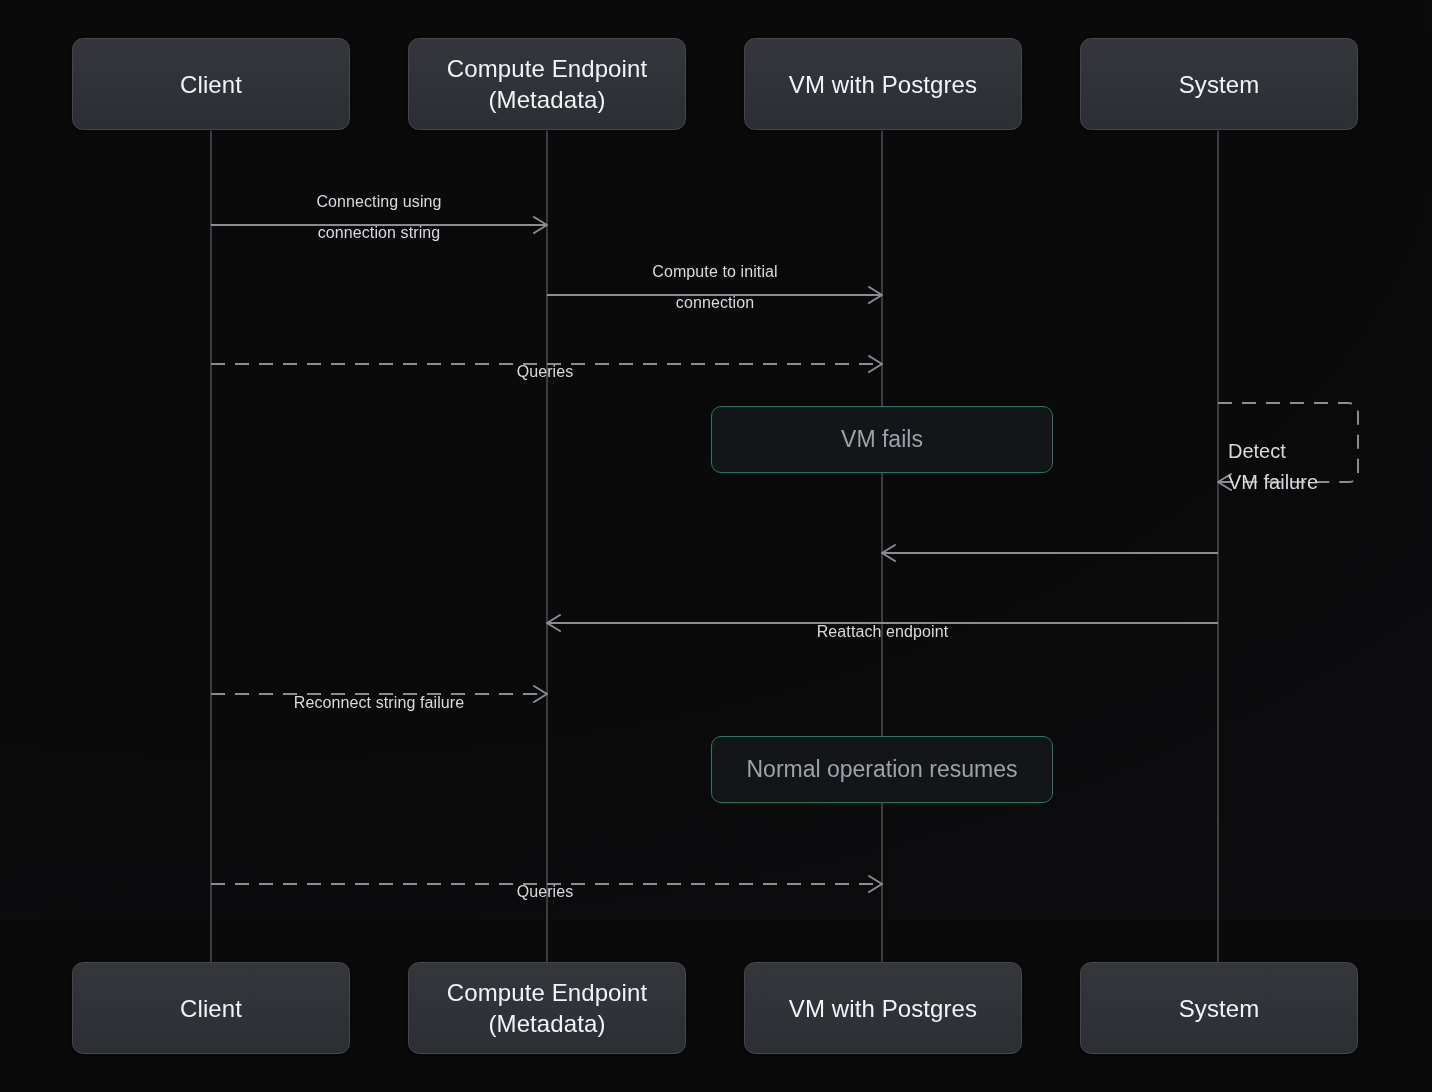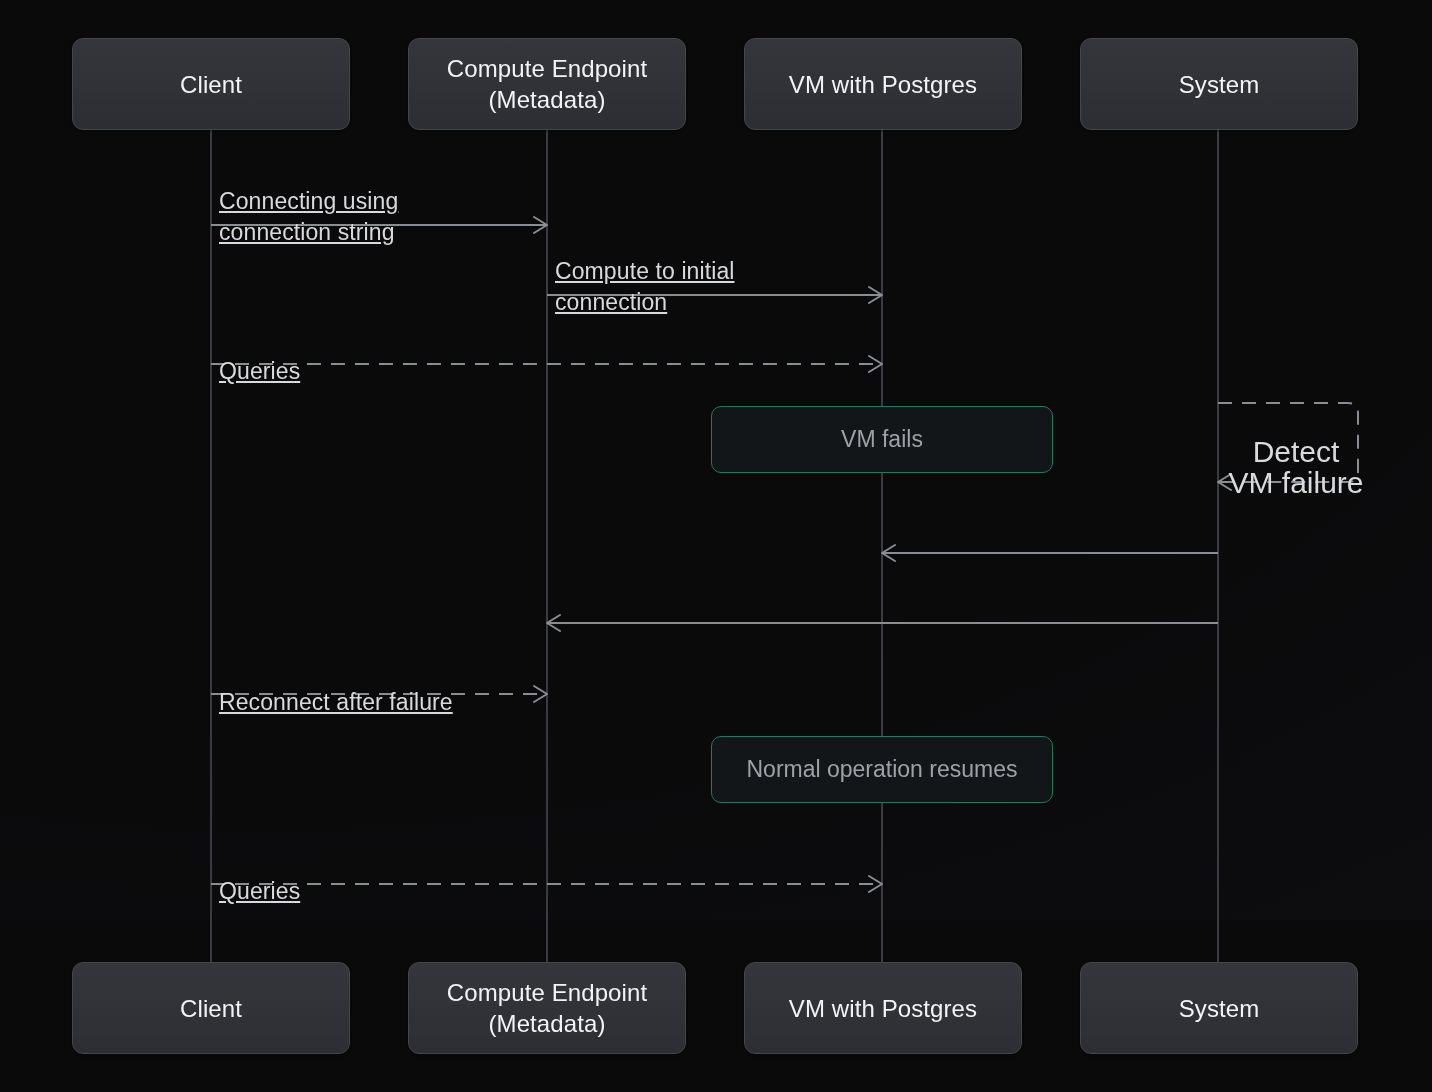--- a/index.html
+++ b/index.html
@@ -41,48 +41,48 @@
     align-items: center;
     justify-content: center;
     text-align: center;
     box-shadow: 0 1px 3px rgba(0,0,0,0.45);
   }
   .participant span { display: block; white-space: pre-line; }
   
   .msg-label {
     position: absolute;
     color: #d9dade;
-    font-size: 23px;
+    font-size: 16px;
     line-height: 31px;
+    text-align: center;
     white-space: pre-line;
     letter-spacing: 0.1px;
-    text-decoration: underline;
   }
   
   .note {
     position: absolute;
     box-sizing: border-box;
     background: #131618;
     border: 1.6px solid #22795c;
     border-radius: 10px;
     color: #9ea1a8;
     font-size: 23px;
     line-height: 31px;
     display: flex;
     align-items: center;
     justify-content: center;
     text-align: center;
   }
   
   .loop-label {
     position: absolute;
     color: #d9dade;
-    font-size: 30px;
+    font-size: 20px;
     line-height: 31px;
-    text-align: center;
+    text-align: left;
     white-space: pre-line;
   }
 </style>
 </head>
 <body>
 
 <div id="diagram-root">
 
   <svg class="layer" id="svg-layer" width="1432" height="1092" viewBox="0 0 1432 1092" xmlns="http://www.w3.org/2000/svg">
       <line x1="211" y1="130" x2="211" y2="962" stroke="#3a3c42" stroke-width="2"></line>
@@ -140,22 +140,25 @@
     <span>Connecting using
 connection string</span>
   </div>
   <div class="msg-label" style="left:555px; top:225px; width:320px;">
     <span>Compute to initial
 connection</span>
   </div>
   <div class="msg-label" style="left:219px; top:325px; width:652px;">
     <span>Queries</span>
   </div>
+  <div class="msg-label" style="left:555px; top:585px; width:655px;">
+    <span>Reattach endpoint</span>
+  </div>
   <div class="msg-label" style="left:219px; top:656px; width:320px;">
-    <span>Reconnect after failure</span>
+    <span>Reconnect string failure</span>
   </div>
   <div class="msg-label" style="left:219px; top:845px; width:652px;">
     <span>Queries</span>
   </div>
 
   <div class="loop-label" style="left:1228px; top:405px; width:136px;">
     <span>Detect
 VM failure</span>
   </div>
 

